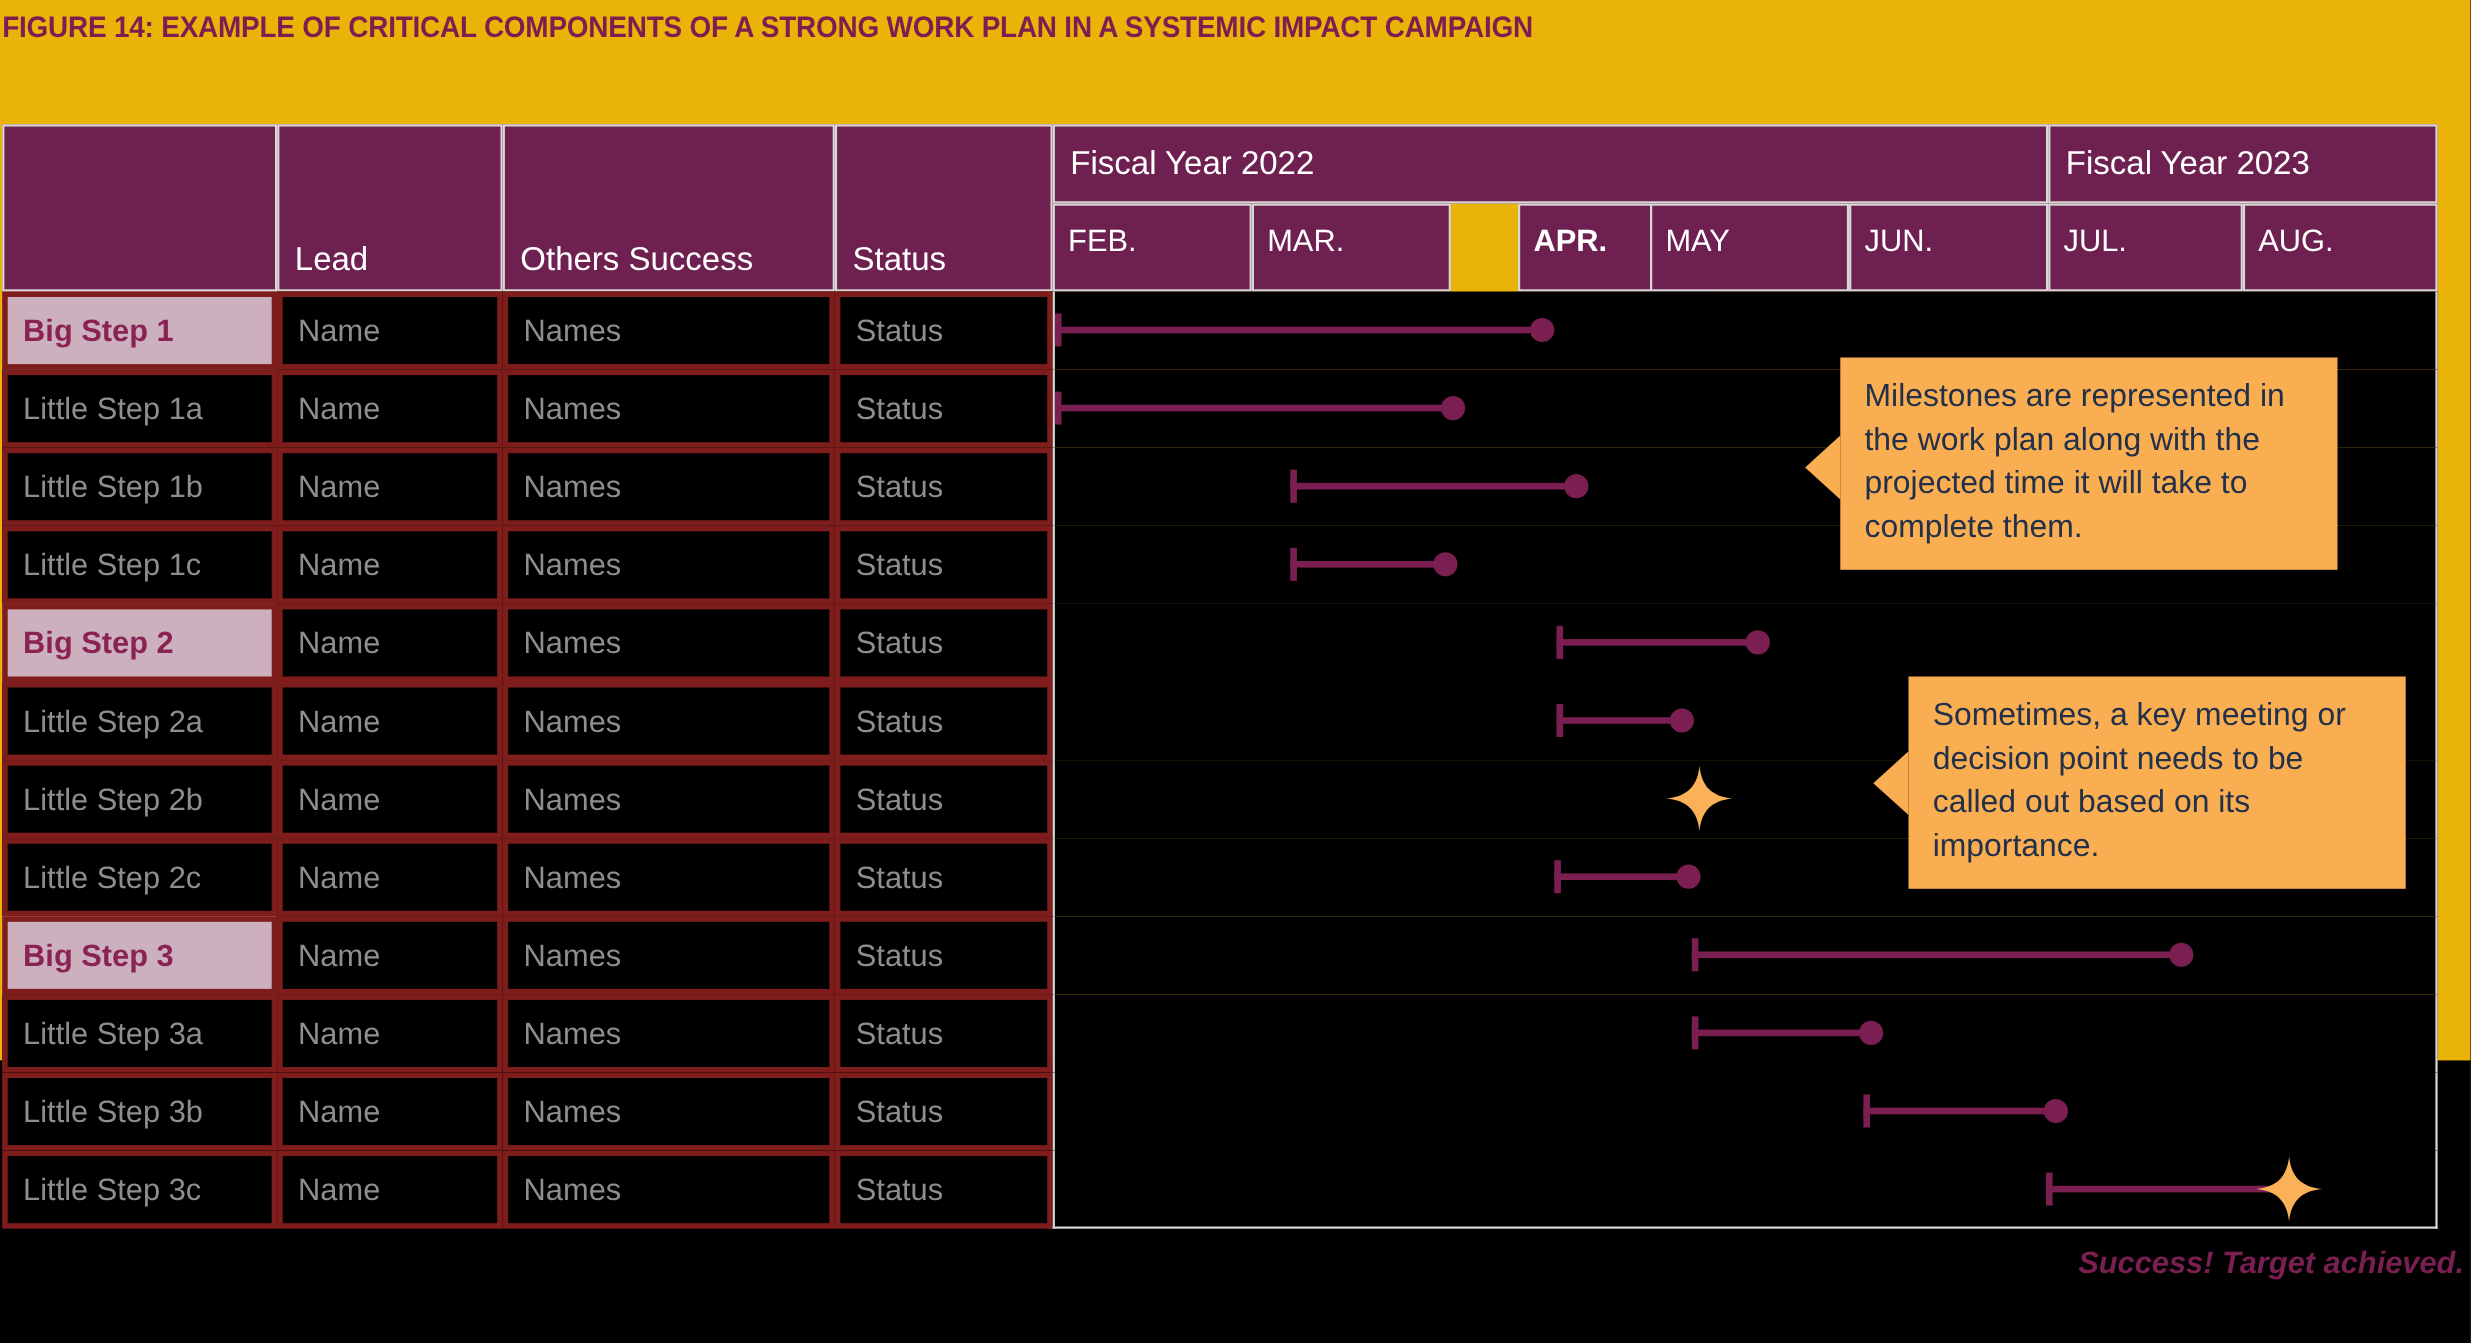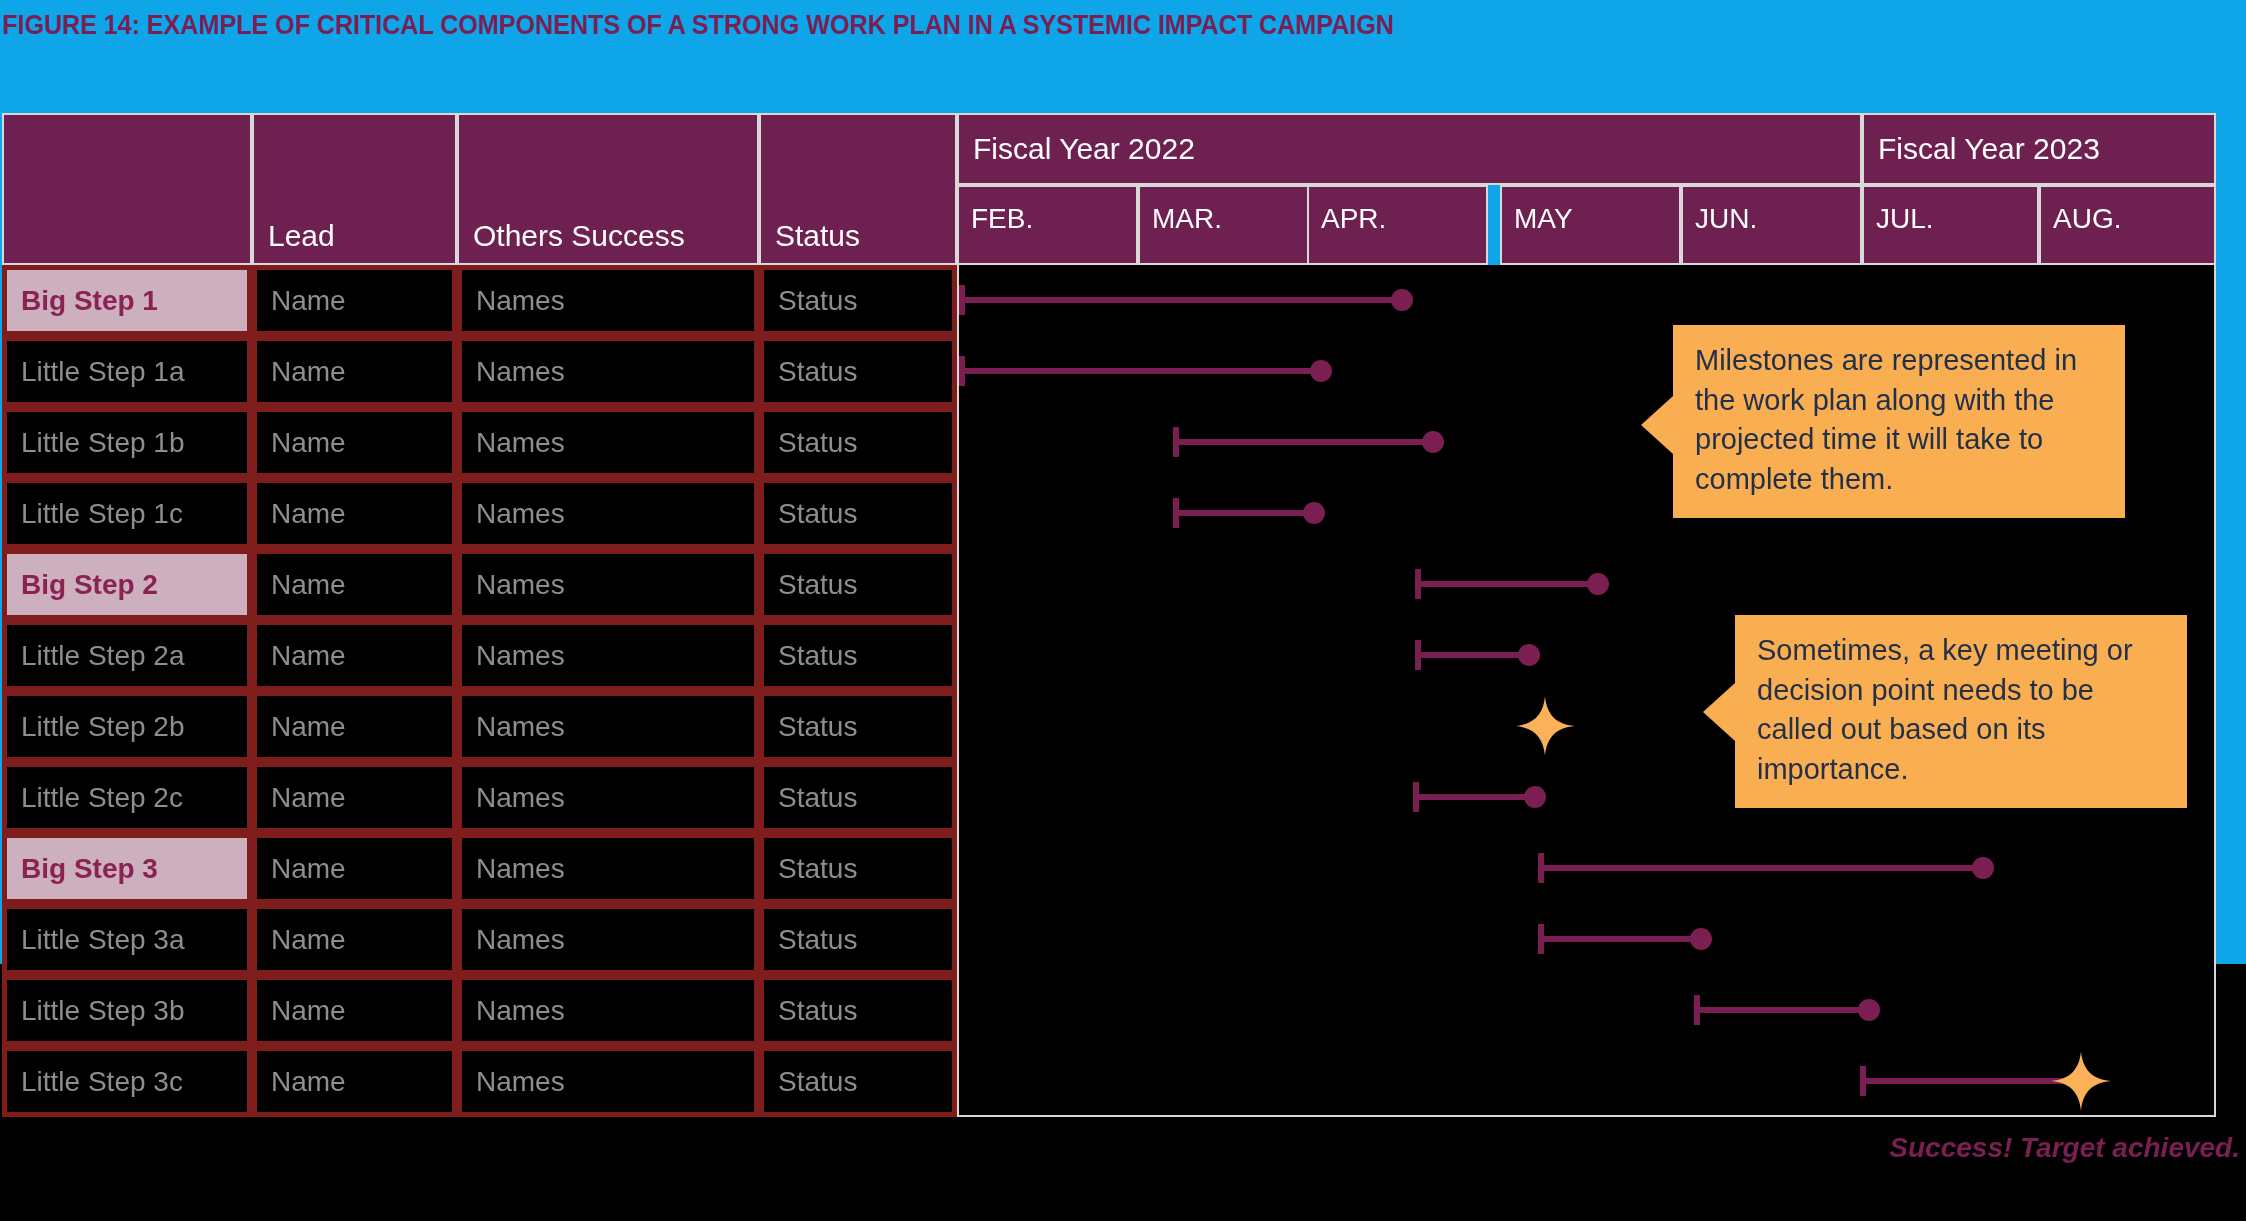--- a/index.html
+++ b/index.html
@@ -2,21 +2,21 @@
 <html><head>
 <meta charset="utf-8">
 <style>
   * { box-sizing: border-box; margin: 0; padding: 0; }
   html, body {
     width: 2246px; height: 1221px;
     background: #000000;
     font-family: "Liberation Sans", sans-serif;
     overflow: hidden;
   }
-  #root { position: relative; width: 2246px; height: 964px; background: #0ea5e9; }
+  #root { position: relative; width: 2246px; height: 964px; background: #eab308; }
 
   
   .fig-title {
     position: absolute;
     left: 2px; top: 10px;
     font-size: 27px;
     font-weight: bold;
     letter-spacing: -0.2px;
     color: #7B1F52;
     white-space: nowrap;
@@ -165,21 +165,21 @@
       <div class="hdr-cell" style="left:0px; top:0px; width:250px; height:152px;"></div>
       <div class="hdr-cell" style="left:250px; top:0px; width:205px; height:152px;">Lead</div>
       <div class="hdr-cell" style="left:455px; top:0px; width:302px; height:152px;">Others Success</div>
       <div class="hdr-cell" style="left:757px; top:0px; width:198px; height:152px;">Status</div>
 
       <div class="hdr-cell fy" style="left:955px; top:0px; width:905px;">Fiscal Year 2022</div>
       <div class="hdr-cell fy" style="left:1860px; top:0px; width:354px;">Fiscal Year 2023</div>
 
       <div class="hdr-cell mon" style="left:955px; top:72px; width:181px; height:80px;">FEB.</div>
       <div class="hdr-cell mon" style="left:1136px; top:72px; width:181px; height:80px;">MAR.</div>
-      <div class="hdr-cell mon" style="left:1305px; top:72px; width:181px; height:80px;">APR.</div>
+      <div class="hdr-cell mon" style="left:1378px; top:72px; width:181px; height:80px;font-weight:bold;">APR.</div>
       <div class="hdr-cell mon" style="left:1498px; top:72px; width:181px; height:80px;">MAY</div>
       <div class="hdr-cell mon" style="left:1679px; top:72px; width:181px; height:80px;">JUN.</div>
       <div class="hdr-cell mon" style="left:1860px; top:72px; width:177px; height:80px;">JUL.</div>
       <div class="hdr-cell mon" style="left:2037px; top:72px; width:177px; height:80px;">AUG.</div>
     </div>
 
     <div id="rows-host">
         <div class="row big" style="top: 152px;">
           <div class="cell step-label" style="left: 0px; width: 250px;">Big Step 1</div>
           <div class="cell" style="left: 250px; width: 205px;">Name</div>

